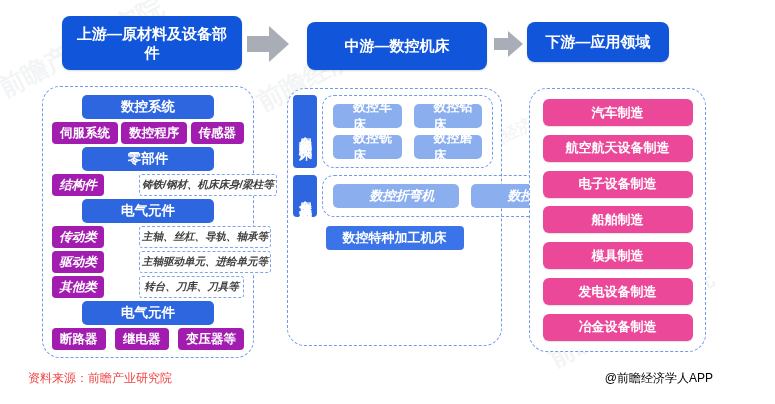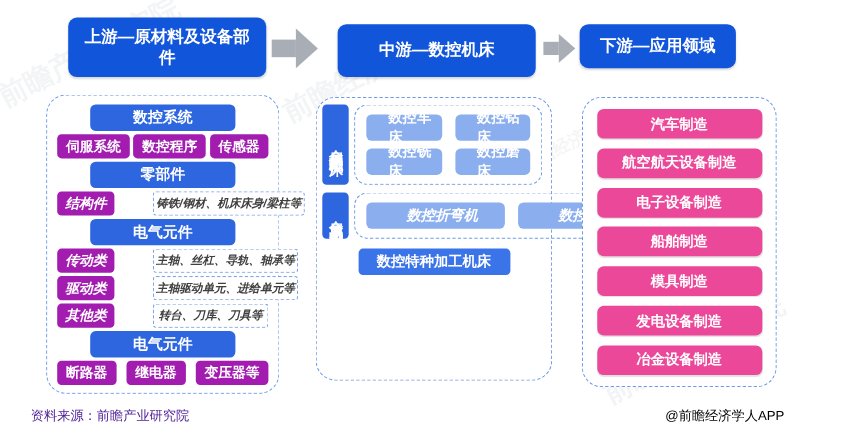--- a/index.html
+++ b/index.html
@@ -85,21 +85,21 @@
   .chip.special{background:#3B74E8;width:138px;height:24px;font-size:13px;border-radius:4px;}
 
   
   .down-chip{
     background:#ec4899;color:#fff;font-weight:bold;font-size:13px;border-radius:6px;
     width:150px;height:27px;display:flex;align-items:center;justify-content:center;
     box-shadow:0 1px 1px rgba(0,0,0,0.12);
   }
 
   
-  .src{position:absolute;left:28px;top:370px;font-size:12px;color:#4c1d95;}
+  .src{position:absolute;left:28px;top:370px;font-size:12px;color:#ef4444;}
   .credit{position:absolute;right:62px;top:370px;font-size:12px;color:#000000;}
 </style>
 </head>
 <body>
 
 <div class="stage">
 
   <span class="wm" style="left:-10px;top:30px;">前瞻产业研究院</span>
   <span class="wm small" style="left:60px;top:200px;">前瞻经济学人</span>
   <span class="wm" style="left:250px;top:50px;">前瞻经济学人</span>

